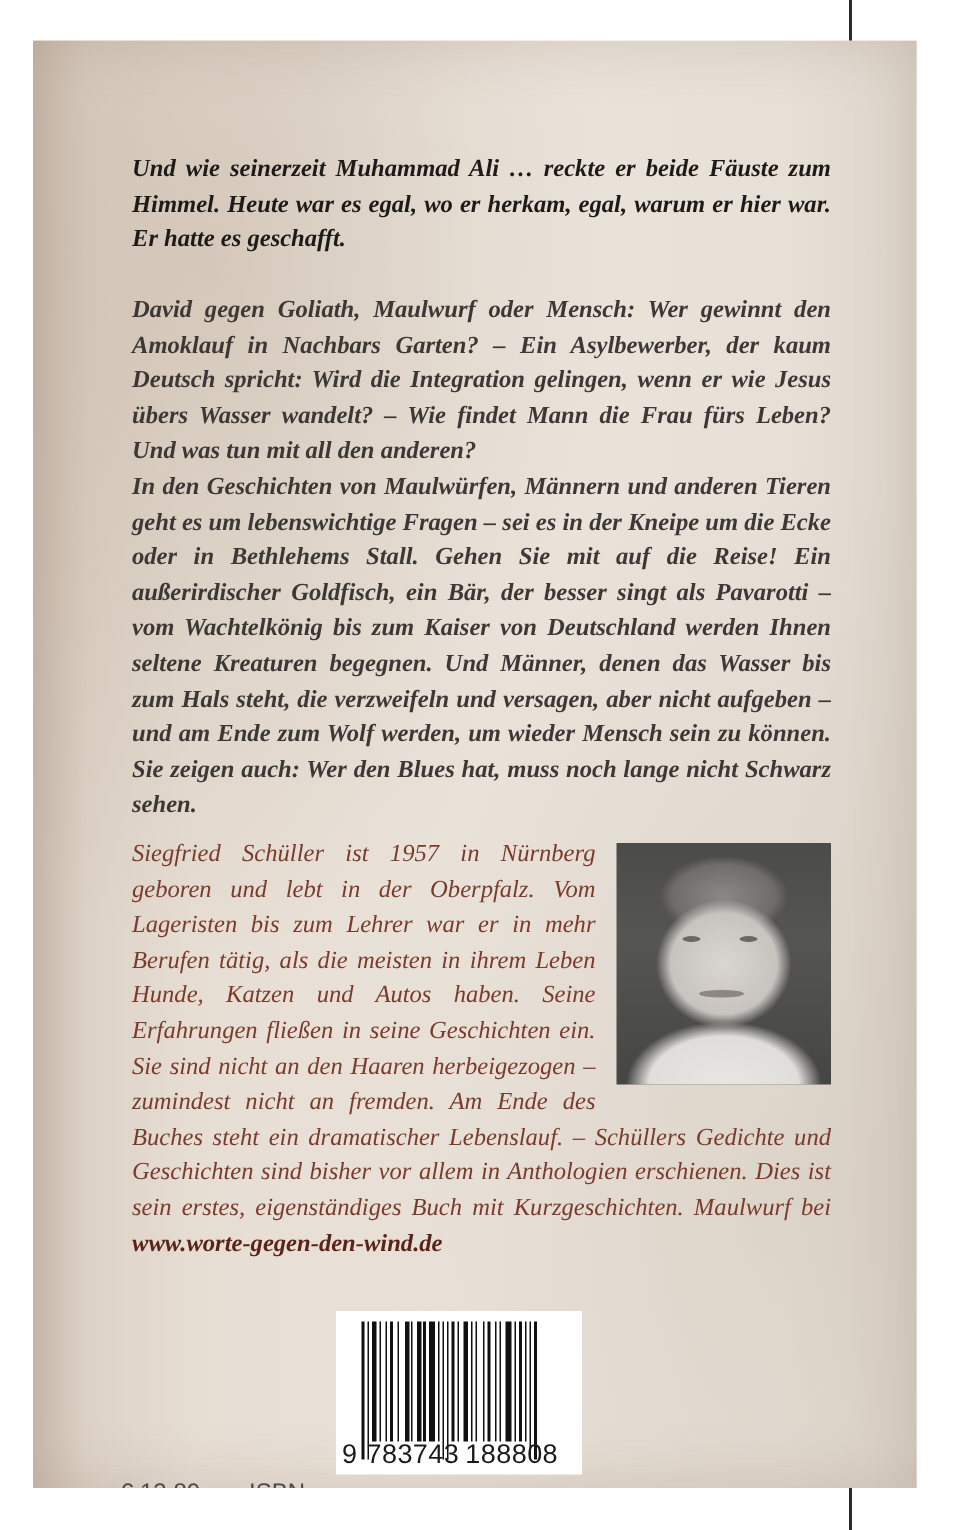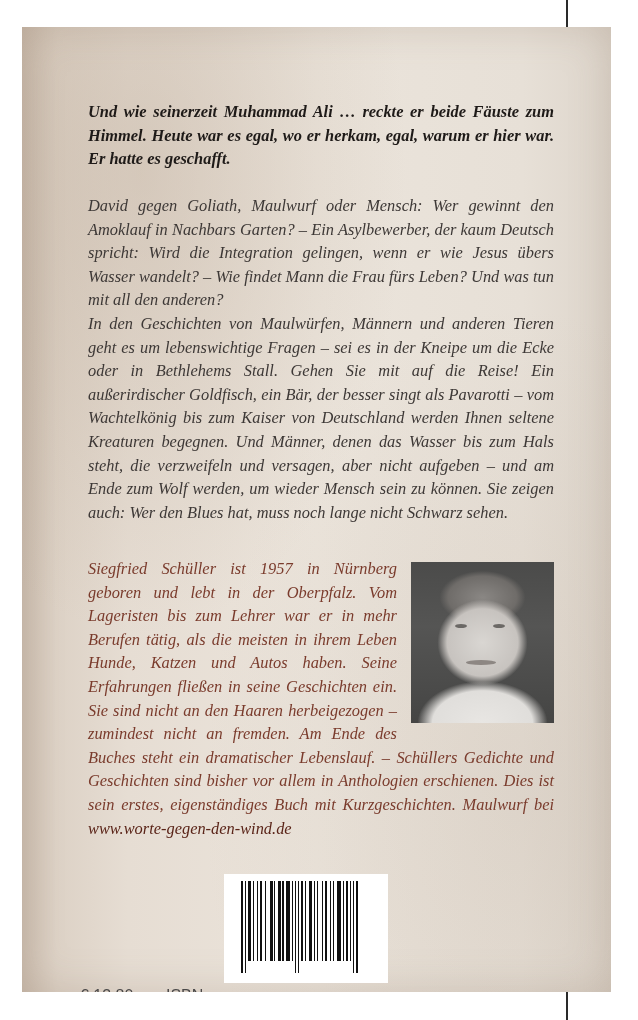--- a/index.html
+++ b/index.html
@@ -49,30 +49,31 @@
     margin: 0;
   }
   .teaser {
     top: 73px;
     font-weight: bold;
     color: #1e1a18;
   }
   .blurb {
     top: 167px;
     color: #3d3836;
+    font-weight: bold;
   }
   .blurb p {
     margin: 0;
   }
   .bio {
     top: 530px;
     color: #7a3b2c;
   }
   .bio .link {
-    font-weight: normal;
+    font-weight: bold;
     color: #5a2418;
   }
   .photo {
     float: right;
     width: 143px;
     height: 161px;
     margin: 5px 0 6px 14px;
     position: relative;
     background:
       radial-gradient(ellipse 45% 38% at 50% 50%, #d9d6d2 0%, #c7c3bf 55%, rgba(120,120,120,0) 70%),
@@ -211,16 +212,19 @@
         <span style="width:2px;margin-right:3px"></span>
         <span style="width:1px;margin-right:2px"></span>
         <span style="width:1px;margin-right:3px"></span>
         <span style="width:4px;margin-right:2px"></span>
         <span style="width:1px;margin-right:2px"></span>
         <span style="width:2px;margin-right:2px"></span>
         <span style="width:1px;margin-right:2px"></span>
         <span class="long" style="width:1px;margin-right:2px"></span>
         <span class="long" style="width:2px;margin-right:0"></span>
       </div>
+      <div class="barcode-digits">
+        <span class="first">9</span><span class="group">783743</span><span>188808</span>
+      </div>
     </div>
 
   </div>
 </div>
 
 </body></html>

